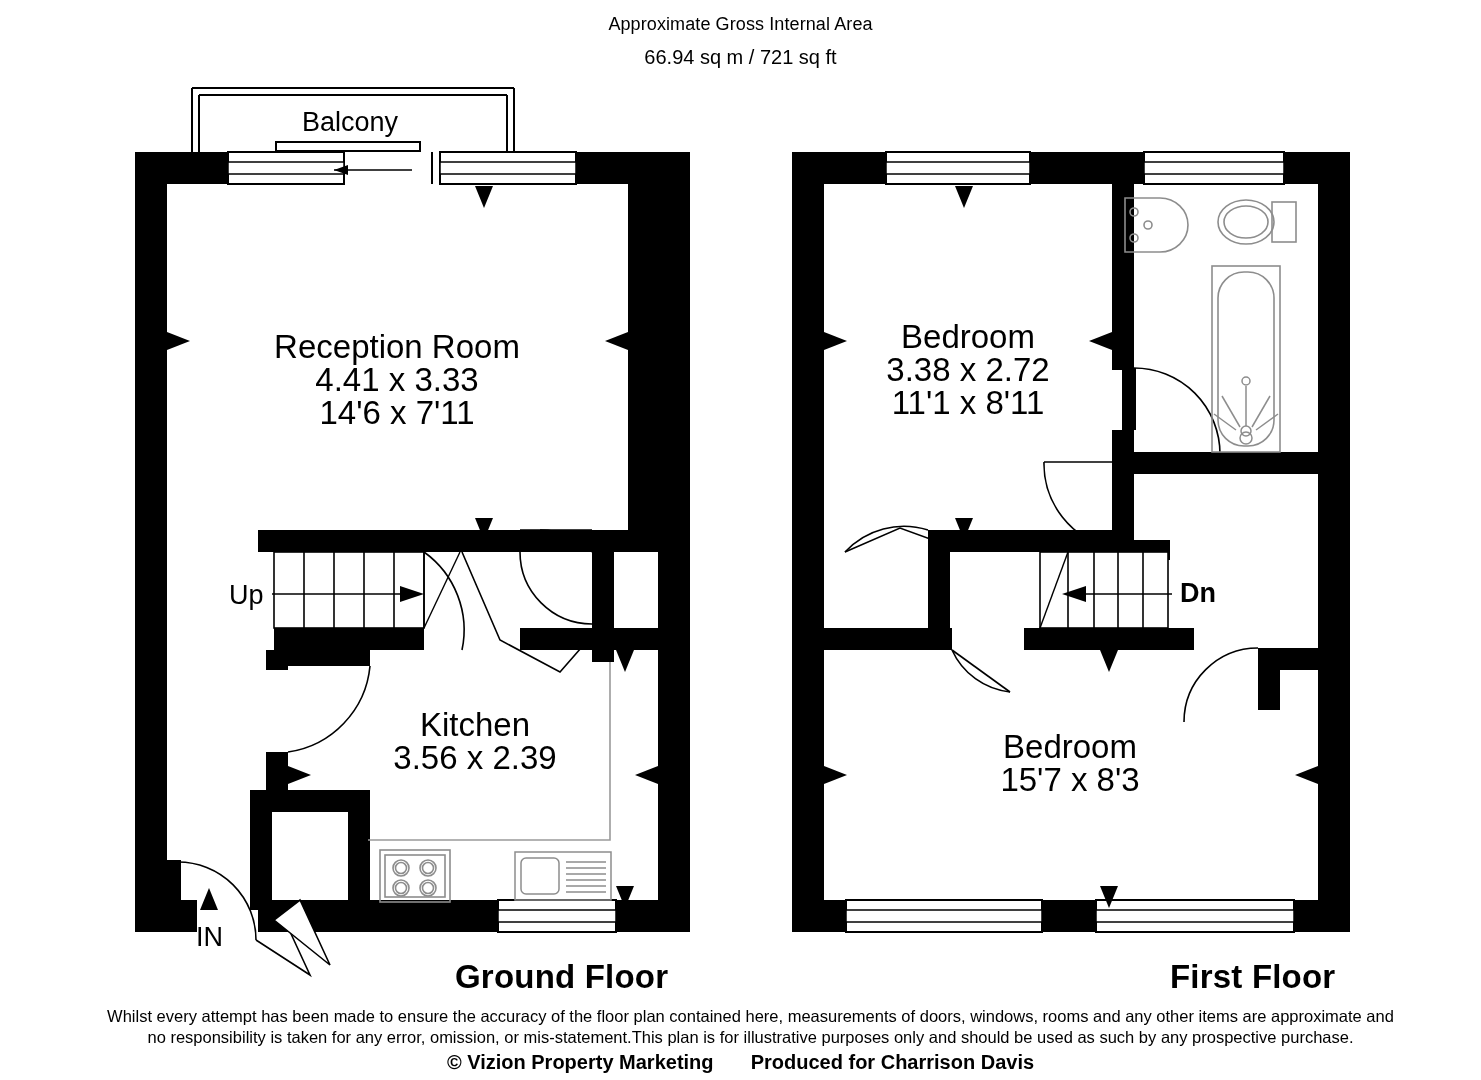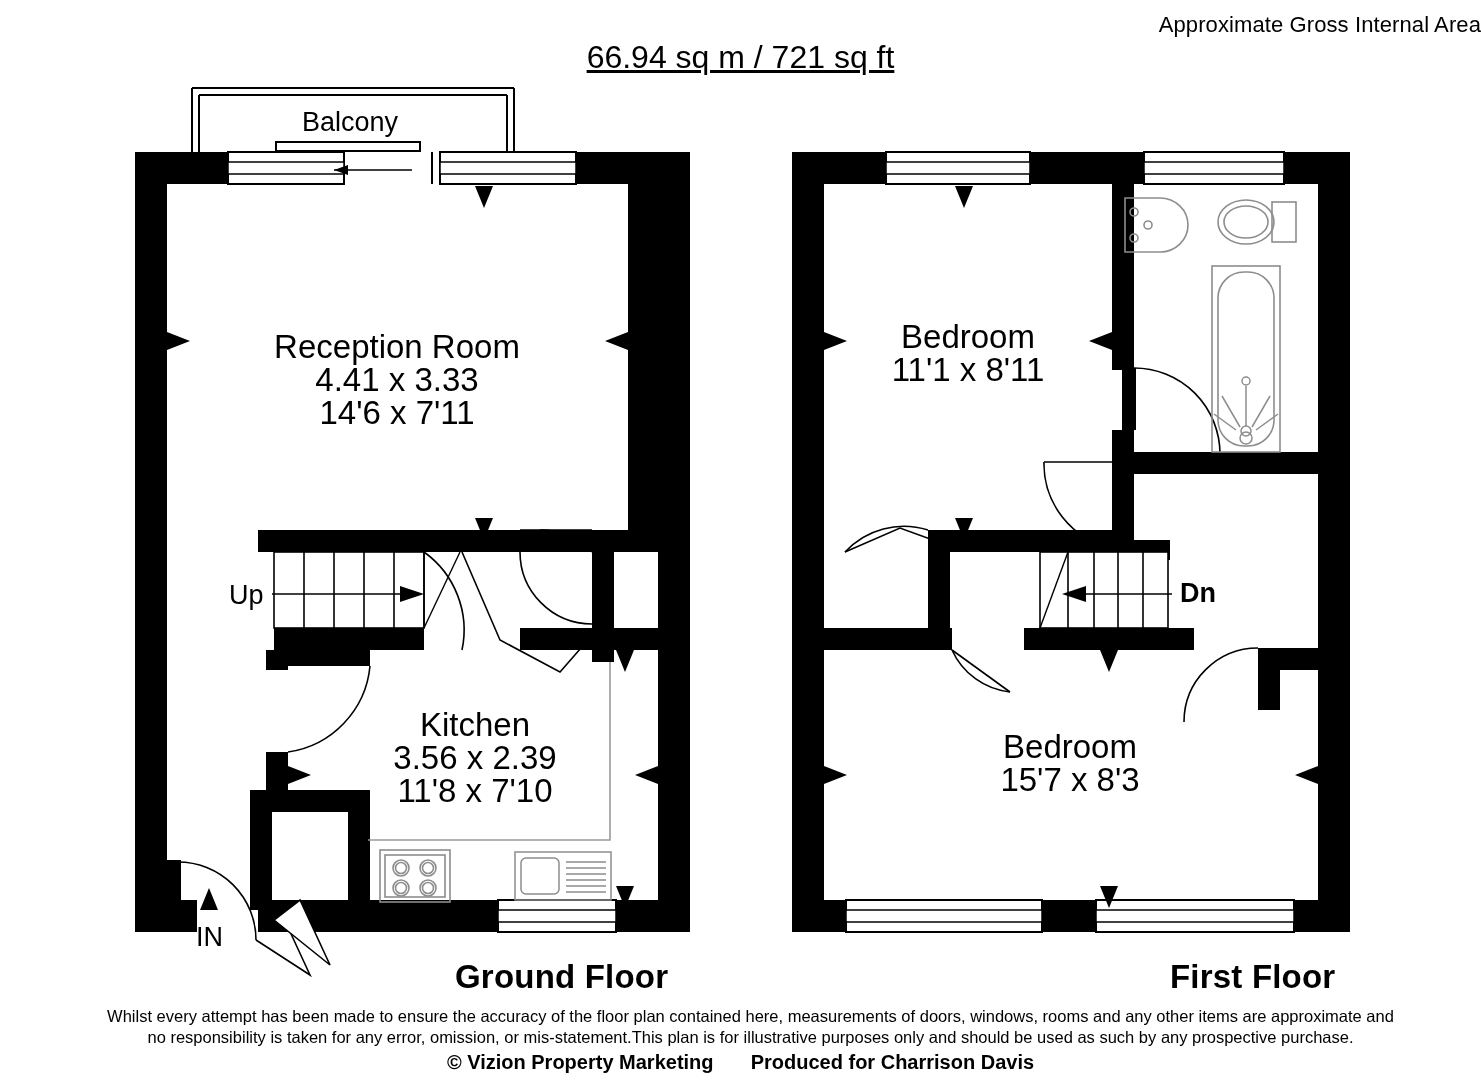--- a/index.html
+++ b/index.html
@@ -21,29 +21,27 @@
     height: 1080px;
   }
   .header {
     position: absolute;
     left: 0;
     top: 8px;
     width: 1481px;
     text-align: center;
   }
   .header .line1 {
-    font-size: 22px;
+    font-size: 18px;
     line-height: 33px;
     letter-spacing: 0.1px;
-    text-align: right;
   }
   .header .line2 {
-    font-size: 32px;
+    font-size: 20px;
     line-height: 33px;
-    text-decoration: underline;
   }
   .floorname {
     position: absolute;
     font-size: 33px;
     font-weight: bold;
     letter-spacing: 0.2px;
   }
   #ground-floor-name { left: 455px; top: 958px; }
   #first-floor-name  { left: 1170px; top: 958px; }
 
@@ -406,25 +404,25 @@
 
   <div class="roomlabel" id="lbl-reception" style="left:247px; top:330px; width:300px;">
     <span class="nm">Reception Room</span>
     <span class="d1">4.41 x 3.33</span>
     <span class="d2">14'6 x 7'11</span>
   </div>
 
   <div class="roomlabel" id="lbl-kitchen" style="left:355px; top:708px; width:240px;">
     <span class="nm">Kitchen</span>
     <span class="d1">3.56 x 2.39</span>
-    <span class="d2">11'8 x 7'10</span>
   </div>
 
   <div class="roomlabel" id="lbl-bedroom1" style="left:848px; top:320px; width:240px;">
     <span class="nm">Bedroom</span>
+    <span class="d1">3.38 x 2.72</span>
     <span class="d2">11'1 x 8'11</span>
   </div>
 
   <div class="roomlabel" id="lbl-bedroom2" style="left:950px; top:730px; width:240px;">
     <span class="nm">Bedroom</span>
     <span class="d2">15'7 x 8'3</span>
   </div>
 
   <div class="floorname" id="ground-floor-name">Ground Floor</div>
   <div class="floorname" id="first-floor-name">First Floor</div>

